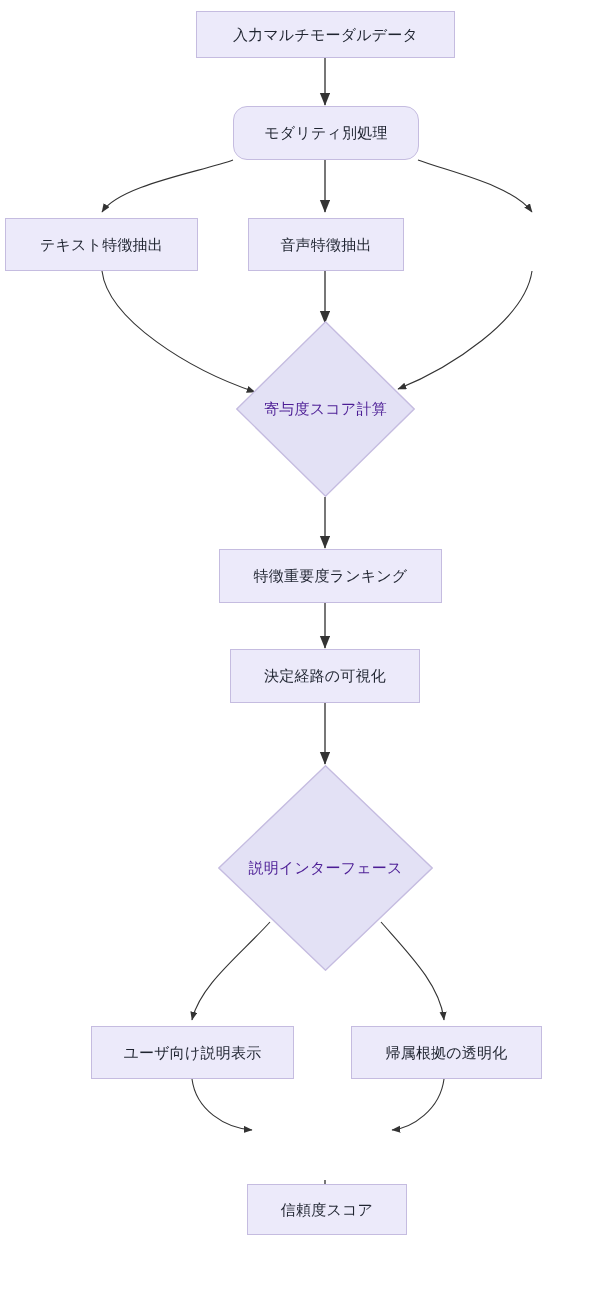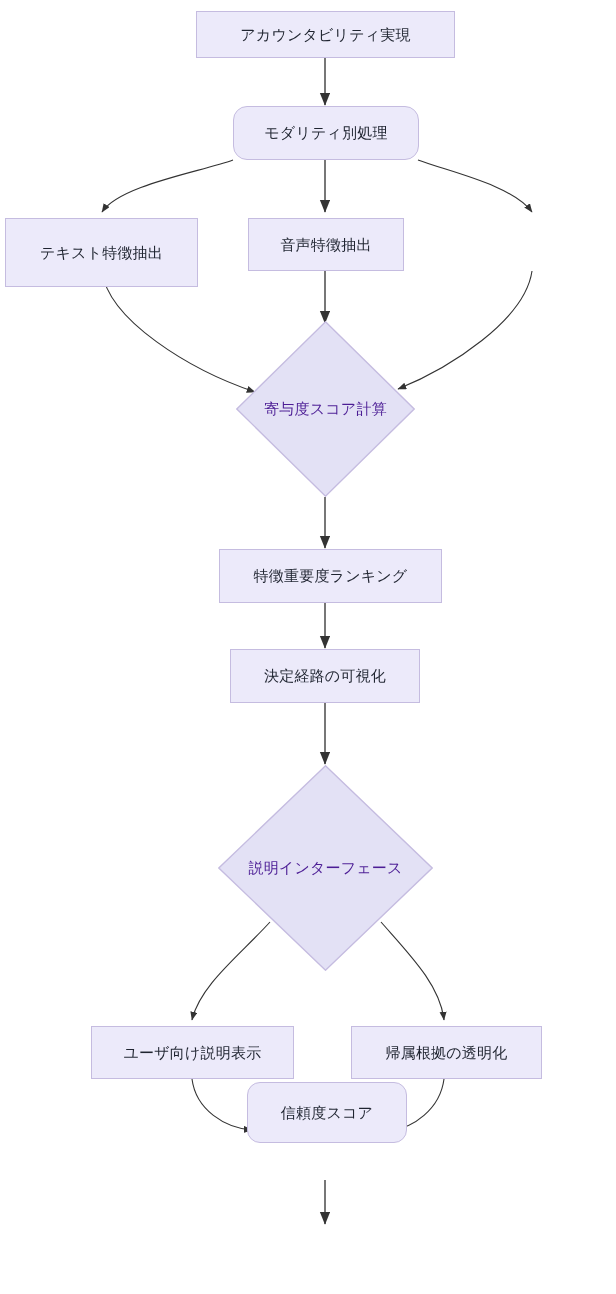--- a/index.html
+++ b/index.html
@@ -105,28 +105,28 @@
     <path d="M381,922 C410,955 440,985 444,1020" fill="none" stroke="#333333" stroke-width="1.1" marker-end="url(#arrowhead)"></path>
 
     <path d="M192,1079 C196,1110 225,1128 252,1130" fill="none" stroke="#333333" stroke-width="1.1" marker-end="url(#arrowhead)"></path>
 
     <path d="M444,1079 C440,1110 412,1128 392,1130" fill="none" stroke="#333333" stroke-width="1.1" marker-end="url(#arrowhead)"></path>
 
     <path d="M325,1180 L325,1224" fill="none" stroke="#555555" stroke-width="1.6" marker-end="url(#arrowhead)"></path>
   </svg>
 
   <div class="node node-rect" style="left:196px; top:11px; width:259px; height:47px;">
-    <span class="node-label">アカウンタビリティ実現</span>
+    <span class="node-label">入力マルチモーダルデータ</span>
   </div>
 
   <div class="node node-rect" style="left:233px; top:106px; width:186px; height:54px;border-radius:14px;">
     <span class="node-label">モダリティ別処理</span>
   </div>
 
-  <div class="node node-rect" style="left:5px; top:218px; width:193px; height:69px;text-align:center;">
+  <div class="node node-rect" style="left:5px; top:218px; width:193px; height:53px;text-align:center;">
     <span class="node-label">テキスト特徴抽出</span>
   </div>
 
   <div class="node node-rect" style="left:248px; top:218px; width:156px; height:53px;">
     <span class="node-label">音声特徴抽出</span>
   </div>
 
 
   <div class="diamond-wrap" style="left:236px; top:321px; width:179px; height:176px;">
     <svg class="diamond-shape" viewBox="0 0 179 176" preserveAspectRatio="none">
@@ -151,18 +151,18 @@
   </div>
 
   <div class="node node-rect" style="left:91px; top:1026px; width:203px; height:53px;">
     <span class="node-label">ユーザ向け説明表示</span>
   </div>
 
   <div class="node node-rect" style="left:351px; top:1026px; width:191px; height:53px;">
     <span class="node-label">帰属根拠の透明化</span>
   </div>
 
-  <div class="node node-rect" style="left:247px; top:1082px; width:160px; height:61px;border-radius:13px;">
+  <div class="node node-rect" style="left:247px; top:1184px; width:160px; height:51px;">
     <span class="node-label">信頼度スコア</span>
   </div>
 
 
 </div>
 
 </body></html>

